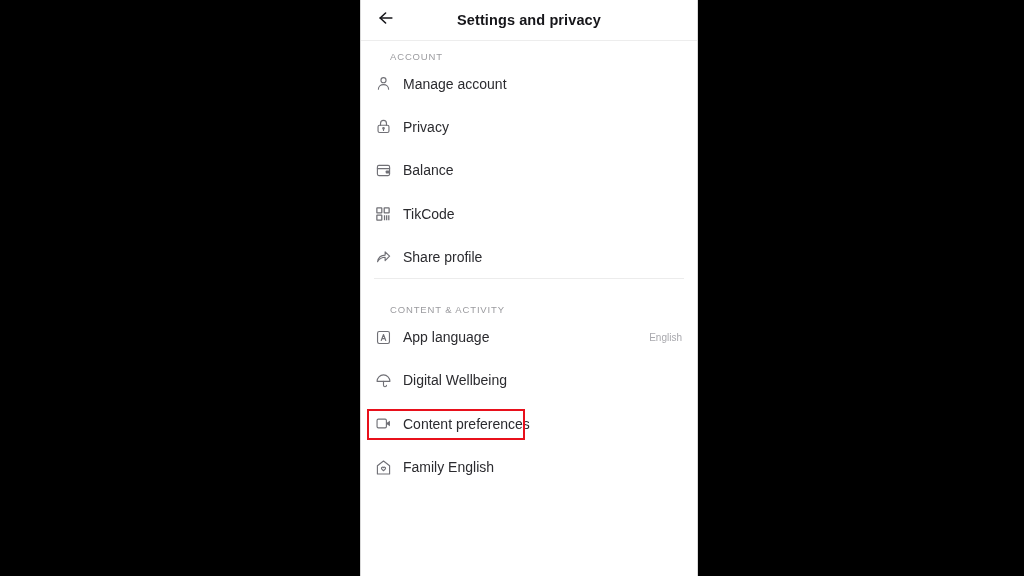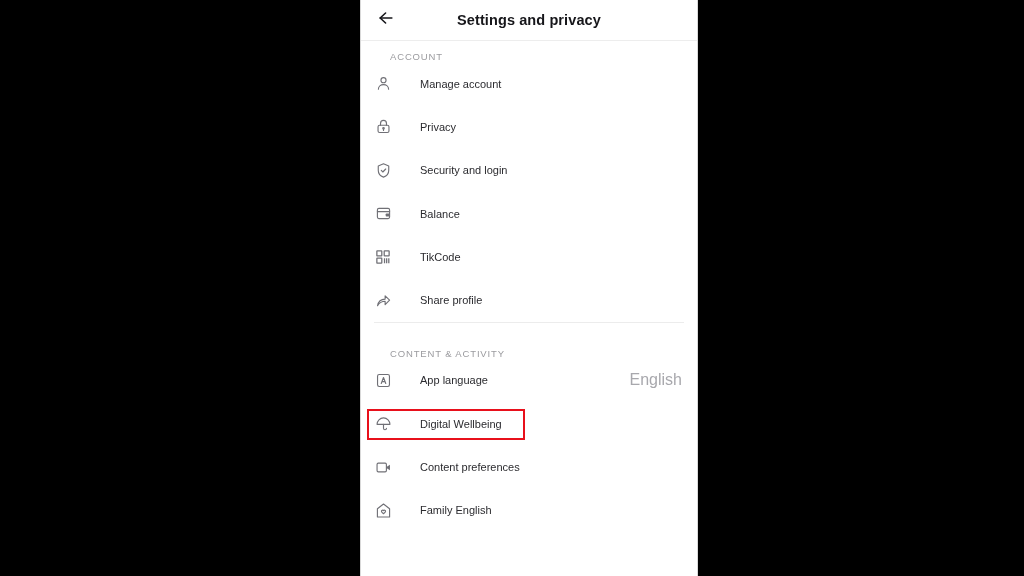--- a/index.html
+++ b/index.html
@@ -97,28 +97,28 @@
     width: 18px;
     height: 18px;
     flex: 0 0 18px;
     display: flex;
     align-items: center;
     justify-content: center;
     color: #707076;
   }
   .row-icon svg { display: block; }
   .row-label {
-    margin-left: 28px;
-    font-size: 11px;
+    margin-left: 11px;
+    font-size: 14px;
     color: #2b2b2f;
     white-space: nowrap;
   }
   .row-value {
     margin-left: auto;
-    font-size: 16px;
+    font-size: 10px;
     color: #a8a8ad;
     white-space: nowrap;
   }
 
   
   #highlight-box {
     position: absolute;
     left: 367px;
     top: 409px;
     width: 158px;
@@ -169,30 +169,20 @@
             <rect x="4.3" y="10.3" width="15.4" height="10.2" rx="2.2"></rect>
             <path d="M7.8 10.3V7.6a4.2 4.2 0 0 1 8.4 0v2.7"></path>
             <circle cx="12" cy="14.6" r="1.1"></circle>
             <path d="M12 15.7v1.8"></path>
           </svg>
         </span>
         <span class="row-label">Privacy</span>
         <span class="row-value"></span>
       </div>
 
-      <div class="row">
-        <span class="row-icon">
-          <svg width="17" height="17" viewBox="0 0 24 24" fill="none" stroke="currentColor" stroke-width="1.6" stroke-linecap="round" stroke-linejoin="round">
-            <path d="M12 2.6 4.6 5.6v6.1c0 4.6 3.1 8.3 7.4 9.7 4.3-1.4 7.4-5.1 7.4-9.7V5.6z"></path>
-            <path d="M8.9 11.9l2.2 2.2 4-4.2"></path>
-          </svg>
-        </span>
-        <span class="row-label">Security and login</span>
-        <span class="row-value"></span>
-      </div>
 
       <div class="row">
         <span class="row-icon">
           <svg width="17" height="17" viewBox="0 0 24 24" fill="none" stroke="currentColor" stroke-width="1.6" stroke-linecap="round" stroke-linejoin="round">
             <rect x="3.4" y="4.8" width="17.2" height="14.4" rx="2.1"></rect>
             <path d="M3.4 9.3h17.2"></path>
             <rect x="15.1" y="12.1" width="5.5" height="4.3" rx="1.1" fill="currentColor" stroke="none"></rect>
           </svg>
         </span>
         <span class="row-label">Balance</span>

